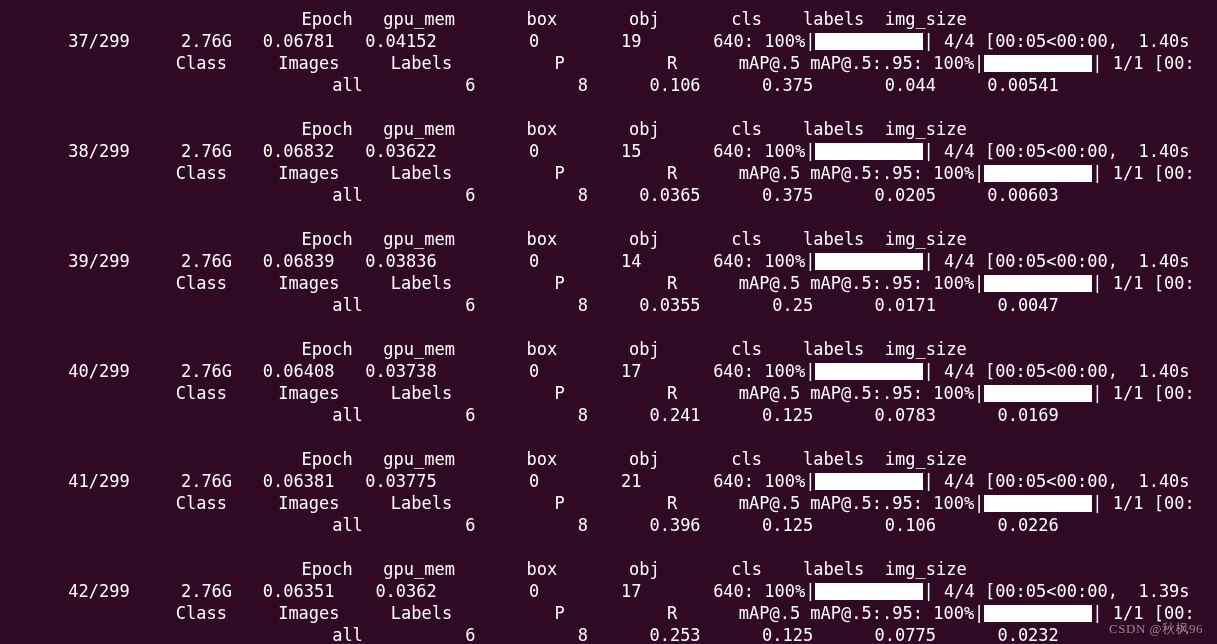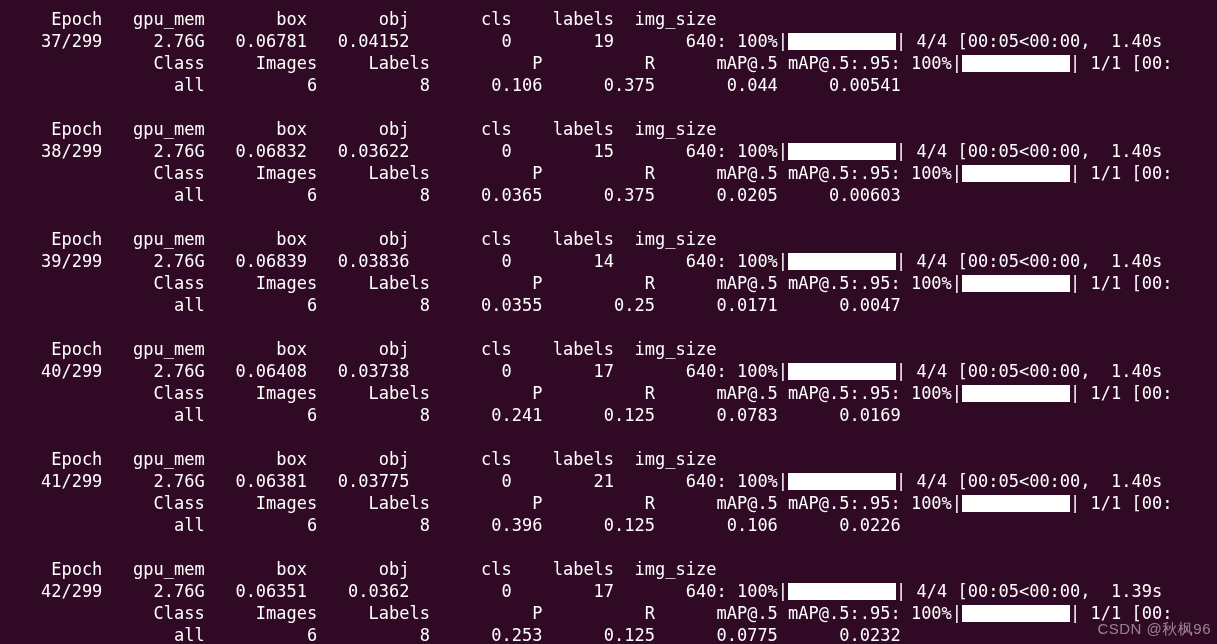--- a/index.html
+++ b/index.html
@@ -24,38 +24,39 @@
     top: 8px;
     left: 0;
     width: 1217px;
     white-space: pre;
     letter-spacing: 0px;
   }
   .line {
     height: 22px;
     white-space: pre;
     display: block;
+    text-align: center;
   }
   .blank {
     height: 22px;
     display: block;
   }
   .bar {
     display: inline-block;
     background: #ffffff;
     color: transparent;
     height: 17px;
     vertical-align: -3px;
   }
   .watermark {
     position: absolute;
-    right: 6px;
+    right: 14px;
     bottom: 4px;
-    font-family: Liberation Sans, sans-serif;
-    font-size: 15px;
+    font-family: Liberation Serif, serif;
+    font-size: 13px;
     color: rgba(215, 205, 212, 0.62);
     letter-spacing: 0.5px;
     white-space: pre;
     pointer-events: none;
   }
 </style>
 </head>
 <body>
 
 <div id="terminal">

